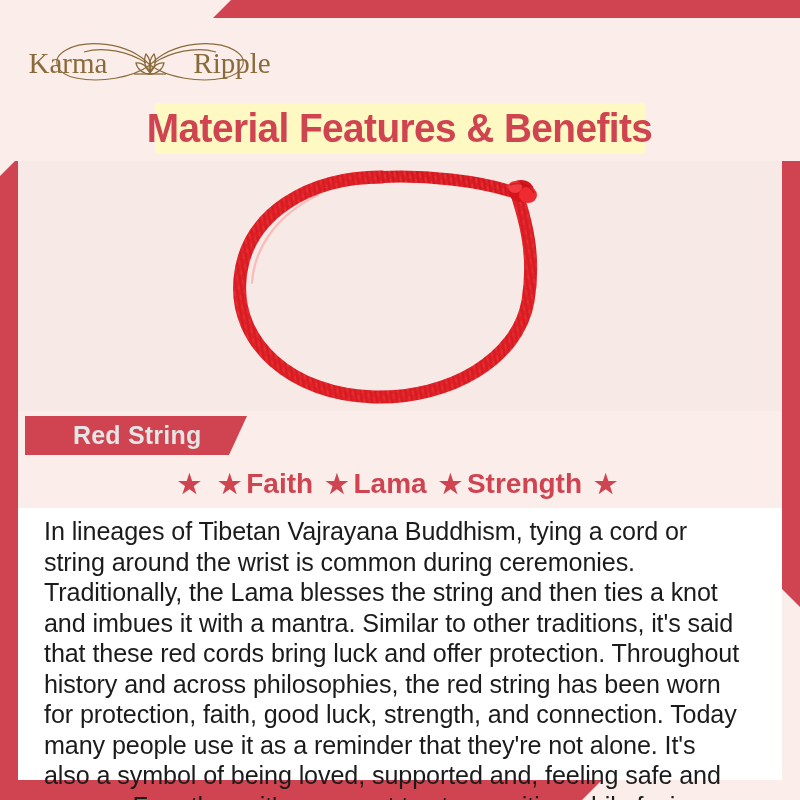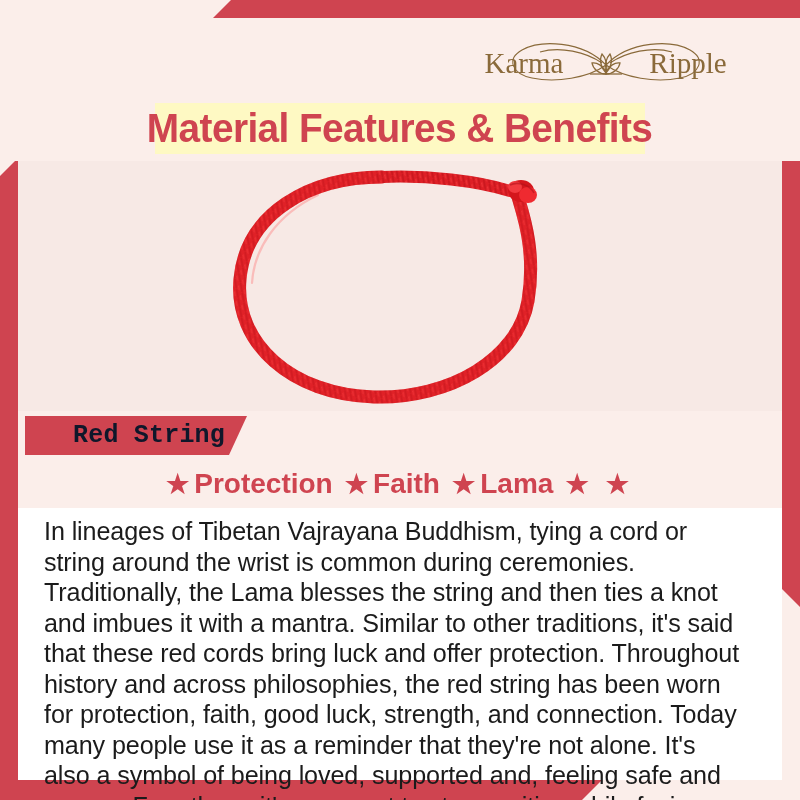--- a/index.html
+++ b/index.html
@@ -41,21 +41,21 @@
   }
 
   
   .header {
     position:absolute; top:18px; left:0; width:800px; height:143px;
     background:#fbeeea;
   }
 
   .logo-wrap {
     position:absolute; top:16px; left:0; width:756px;
-    display:flex; align-items:center; justify-content:flex-end;
+    display:flex; align-items:center; justify-content:flex-start;
   }
   .logo-svg { display:block; }
 
   .title-band {
     position:absolute; top:85px; left:155px; width:490px; height:51px;
     background:#fef9c3;
     display:flex; align-items:center; justify-content:center;
   }
   .title-text {
     color:#cf4450;
@@ -76,22 +76,22 @@
   .hero-svg { position:absolute; top:0; left:0; }
 
   
   .label-banner {
     position:absolute; top:416px; left:25px; width:222px; height:39px;
     background:#cf4450;
     display:flex; align-items:center;
     clip-path:polygon(0 0, 100% 0, calc(100% - 18px) 100%, 0 100%);
   }
   .label-text {
-    color:#0f172a;
-    font-family:Liberation Mono, monospace;
+    color:#e5e5e5;
+    font-family:Liberation Sans, sans-serif;
     font-weight:bold;
     font-size:25px;
     padding-left:48px;
     letter-spacing:0.2px;
     white-space:nowrap;
   }
 
   
   .features {
     position:absolute; top:462px; left:18px; width:764px; height:44px;
@@ -207,32 +207,32 @@
     </svg>
   </div>
 
   <div class="label-banner">
     <span class="label-text">Red String</span>
   </div>
 
   <div class="features">
     <span class="feature">
       <span class="star">★</span>
-      <span>Protection</span>
     </span>
     <span class="feature">
       <span class="star">★</span>
       <span>Faith</span>
     </span>
     <span class="feature">
       <span class="star">★</span>
       <span>Lama</span>
     </span>
     <span class="feature">
       <span class="star">★</span>
+      <span>Strength</span>
     </span>
     <span class="feature">
       <span class="star">★</span>
     </span>
   </div>
 
   <div class="body-panel">
     <p class="body-text">In lineages of Tibetan Vajrayana Buddhism, tying a cord or string around the wrist is common during ceremonies. Traditionally, the Lama blesses the string and then ties a knot and imbues it with a mantra. Similar to other traditions, it's said that these red cords bring luck and offer protection. Throughout history and across philosophies, the red string has been worn for protection, faith, good luck, strength, and connection. Today many people use it as a reminder that they're not alone. It's also a symbol of being loved, supported and, feeling safe and secure. For others, it's a prompt to stay positive while facing any adversity.</p>
   </div>
 

